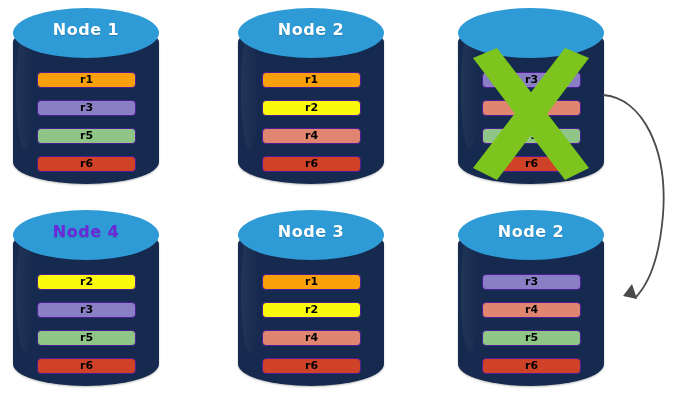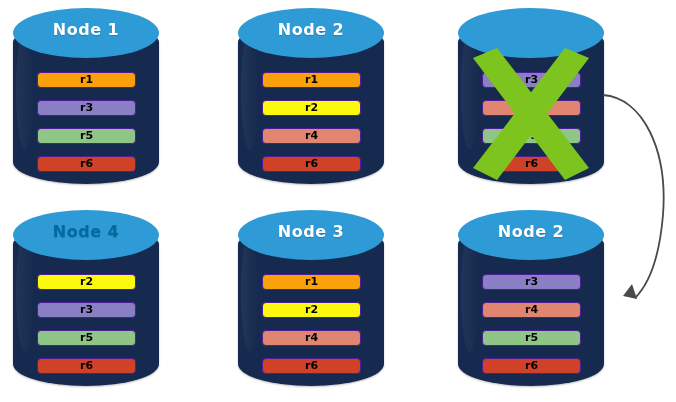--- a/index.html
+++ b/index.html
@@ -160,21 +160,21 @@
     <g id="x-mark-group" stroke-linejoin="miter">
       <polygon id="x-stroke-a" points="2,10 26,0 118,120 94,132" fill="#7DC51E"></polygon>
       <polygon id="x-stroke-b" points="118,10 94,0 2,120 26,132" fill="#7DC51E"></polygon>
     </g>
   </svg>
 
   <div class="node" style="left:13px; top:210px;">
     <div class="cyl-body" style="background: rgb(21, 42, 78);"></div>
     <div class="cyl-sheen"></div>
     <div class="cyl-top" style="background: rgb(46, 155, 214);"></div>
-    <div class="node-title" style="color: #0369a1; text-align: center;">Node 4</div>
+    <div class="node-title" style="color: #6d28d9; text-align: center;">Node 4</div>
     <div class="bars">
       <div class="bar" style="background-color: rgb(251, 249, 13);">r2</div>
       <div class="bar" style="background-color: rgb(138, 127, 196);">r3</div>
       <div class="bar" style="background-color: rgb(143, 197, 135);">r5</div>
       <div class="bar" style="background-color: rgb(207, 66, 40);">r6</div>
     </div>
   </div>
 
   <div class="node" style="left:238px; top:210px;">
     <div class="cyl-body" style="background: rgb(21, 42, 78);"></div>

